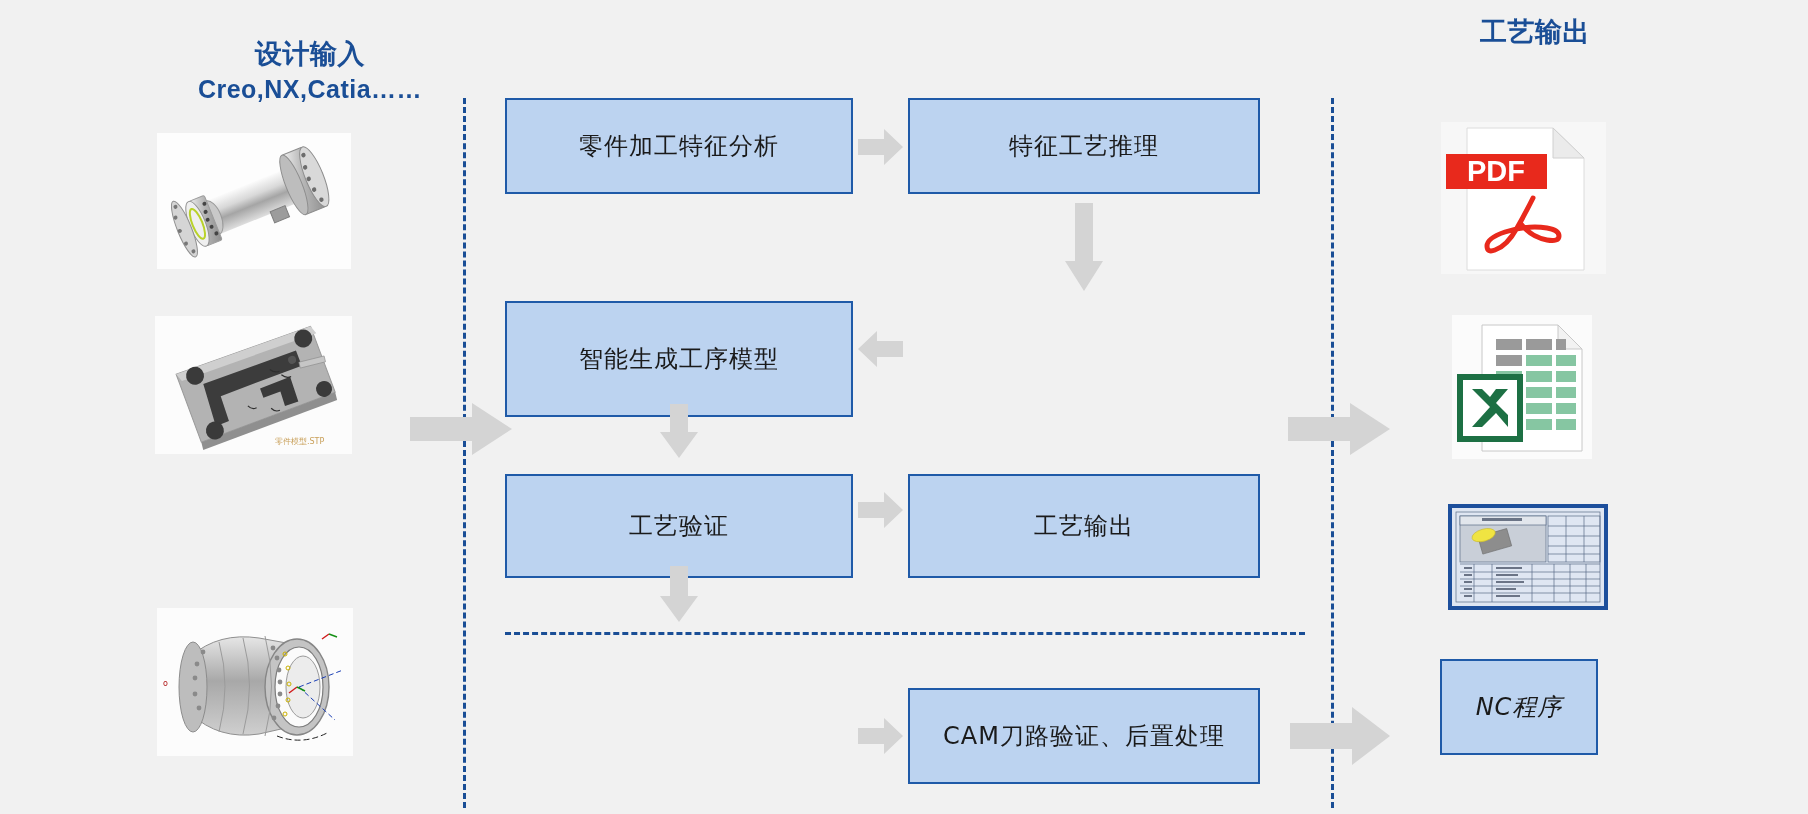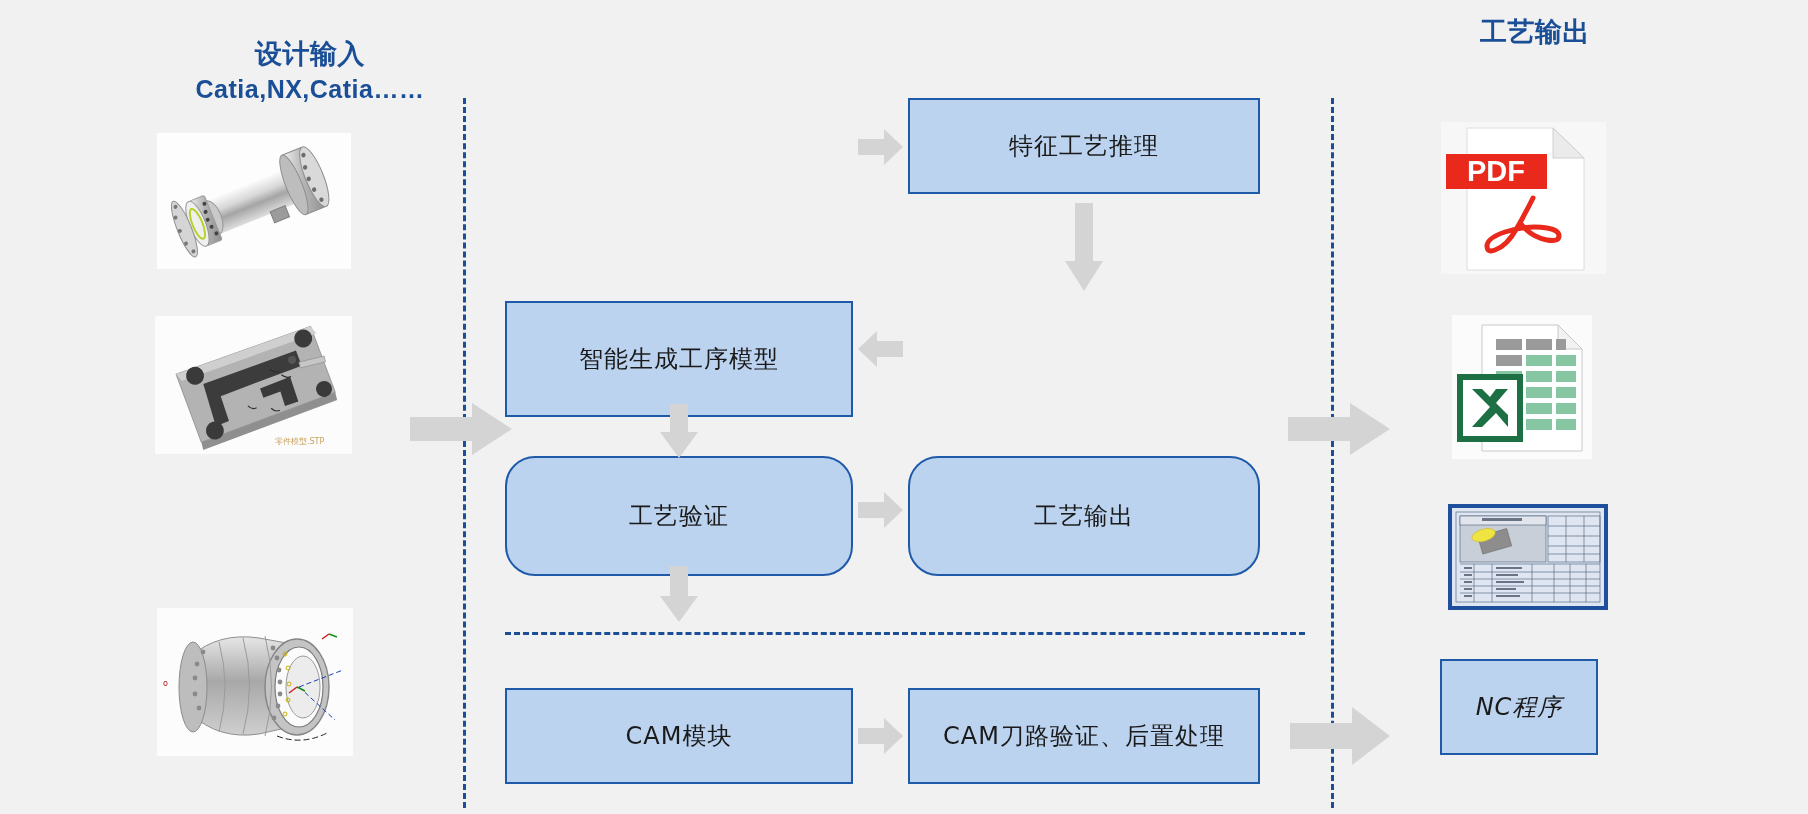--- a/index.html
+++ b/index.html
@@ -49,21 +49,21 @@
     display:flex;align-items:center;justify-content:center;
     color:#1a1a1a;
     font-size:24px;
     letter-spacing:1px;
     font-family:"DejaVu Sans","Liberation Sans",sans-serif;
   }
   .col-a{left:505px;width:348px;}
   .col-b{left:908px;width:352px;}
   .row1{top:98px;height:96px;}
   .row2{top:301px;height:116px;}
-  .row3{top:456px;height:120px;border-radius:30px;}
+  .row3{top:474px;height:104px;}
   .row4{top:688px;height:96px;}
   #box-nc{left:1440px;top:659px;width:158px;height:96px;font-style:italic;}
 
   
   .arrow{position:absolute;}
   .arrow svg{display:block;}
   .arr-fill{fill:#d4d4d4;}
 
   
   .thumb{
@@ -81,21 +81,21 @@
   #dwg-icon{position:absolute;left:1448px;top:504px;width:160px;height:106px;
             border:4px solid #1d4f9c;box-sizing:border-box;background:#e9eef7;overflow:hidden;}
 </style>
 </head>
 <body>
 
 <div class="stage">
 
   <div class="col-title" id="hdr-input">
     <span>设计输入</span>
-    <span class="sub">Catia,NX,Catia……</span>
+    <span class="sub">Creo,NX,Catia……</span>
   </div>
   <div class="col-title" id="hdr-out">工艺输出</div>
 
   <div class="vdash" id="vdash-left"></div>
   <div class="vdash" id="vdash-right"></div>
   <div id="hdash"></div>
 
   <div class="thumb" id="thumb1">
     <svg width="194" height="136" viewBox="0 0 194 136">
       <defs>
@@ -227,25 +227,25 @@
         </g>
         <g stroke="#159015" stroke-width="1.4">
           <path d="M140,79 l8,4"></path>
             <path d="M172,26 l8,3"></path>
         </g>
         <text x="6" y="78" font-family="DejaVu Sans, sans-serif" font-size="8" fill="#b01616">o</text>
       </g>
     </svg>
   </div>
 
+  <div class="pbox col-a row1">零件加工特征分析</div>
   <div class="pbox col-b row1">特征工艺推理</div>
   <div class="pbox col-a row2">智能生成工序模型</div>
   <div class="pbox col-a row3">工艺验证</div>
   <div class="pbox col-b row3">工艺输出</div>
-  <div class="pbox col-a row4">CAM模块</div>
   <div class="pbox col-b row4">CAM刀路验证、后置处理</div>
   <div class="pbox" id="box-nc">NC程序</div>
 
   <div class="arrow" style="left:410px;top:403px;">
     <svg width="102" height="52" viewBox="0 0 102 52">
       <polygon class="arr-fill" points="0,14 62,14 62,0 102,26 62,52 62,38 0,38"></polygon>
     </svg>
   </div>
 
   <div class="arrow" style="left:858px;top:129px;">

